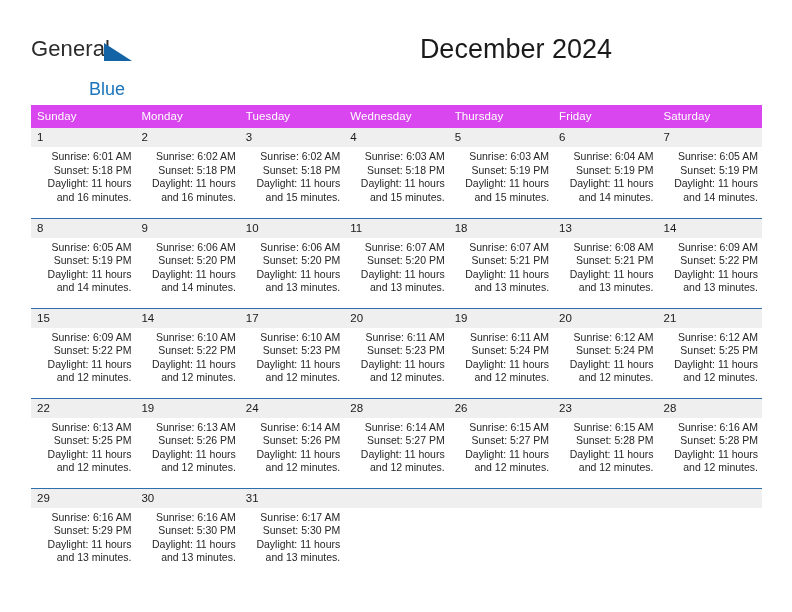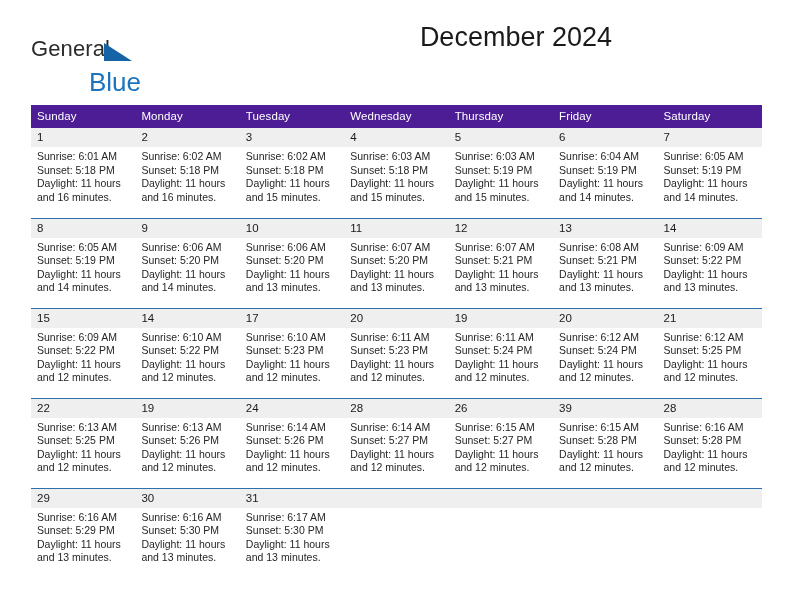--- a/index.html
+++ b/index.html
@@ -44,29 +44,29 @@
     position: absolute;
     left: 73px;
     top: 7px;
     width: 0; height: 0;
     border-left: 28px solid #1464a5;
     border-top: 18px solid transparent;
   }
   .logo-blue {
     position: absolute;
     left: 58px;
-    top: 33px;
-    font-size: 26px;
+    top: 40px;
+    font-size: 18px;
     color: #1c75bc;
     line-height: 26px;
   }
   .title {
     position: absolute;
     right: 32px;
-    top: 21px;
+    top: 33px;
     font-size: 27px;
     color: #1a1a1a;
     text-align: center;
     line-height: 32px;
     white-space: nowrap;
   }
   .subtitle {
     position: absolute;
     right: 32px;
     top: 78px;
@@ -82,21 +82,21 @@
     position: absolute;
     left: 31px;
     top: 105px;
     width: 731px;
     border-collapse: collapse;
     table-layout: fixed;
   }
   .cal col { width: 14.2857%; }
 
   thead th {
-    background: #4c1d95;
+    background: #d946ef;
     color: #ffffff;
     font-size: 11.5px;
     font-weight: normal;
     text-align: left;
     padding: 4px 0 5px 6px;
     line-height: 14px;
     letter-spacing: 0.1px;
   }
 
   tbody tr.week-row > td {
@@ -115,20 +115,21 @@
     padding: 3px 0 3px 6px;
     line-height: 13px;
     height: 19px;
   }
   .daynum.empty { color: transparent; }
   .details {
     padding: 3px 4px 0 6px;
     font-size: 10.5px;
     color: #262626;
     line-height: 13.6px;
+    text-align: right;
   }
   .details div { white-space: nowrap; }
 </style>
 </head>
 <body>
 
 <div class="page">
 
   <div class="top">
 
@@ -259,21 +260,21 @@
           <td>
             <div class="daynum">11</div>
             <div class="details">
               <div>Sunrise: 6:07 AM</div>
               <div>Sunset: 5:20 PM</div>
               <div>Daylight: 11 hours</div>
               <div>and 13 minutes.</div>
             </div>
           </td>
           <td>
-            <div class="daynum">12</div>
+            <div class="daynum">18</div>
             <div class="details">
               <div>Sunrise: 6:07 AM</div>
               <div>Sunset: 5:21 PM</div>
               <div>Daylight: 11 hours</div>
               <div>and 13 minutes.</div>
             </div>
           </td>
           <td>
             <div class="daynum">13</div>
             <div class="details">
@@ -398,21 +399,21 @@
           <td>
             <div class="daynum">26</div>
             <div class="details">
               <div>Sunrise: 6:15 AM</div>
               <div>Sunset: 5:27 PM</div>
               <div>Daylight: 11 hours</div>
               <div>and 12 minutes.</div>
             </div>
           </td>
           <td>
-            <div class="daynum">39</div>
+            <div class="daynum">23</div>
             <div class="details">
               <div>Sunrise: 6:15 AM</div>
               <div>Sunset: 5:28 PM</div>
               <div>Daylight: 11 hours</div>
               <div>and 12 minutes.</div>
             </div>
           </td>
           <td>
             <div class="daynum">28</div>
             <div class="details">

